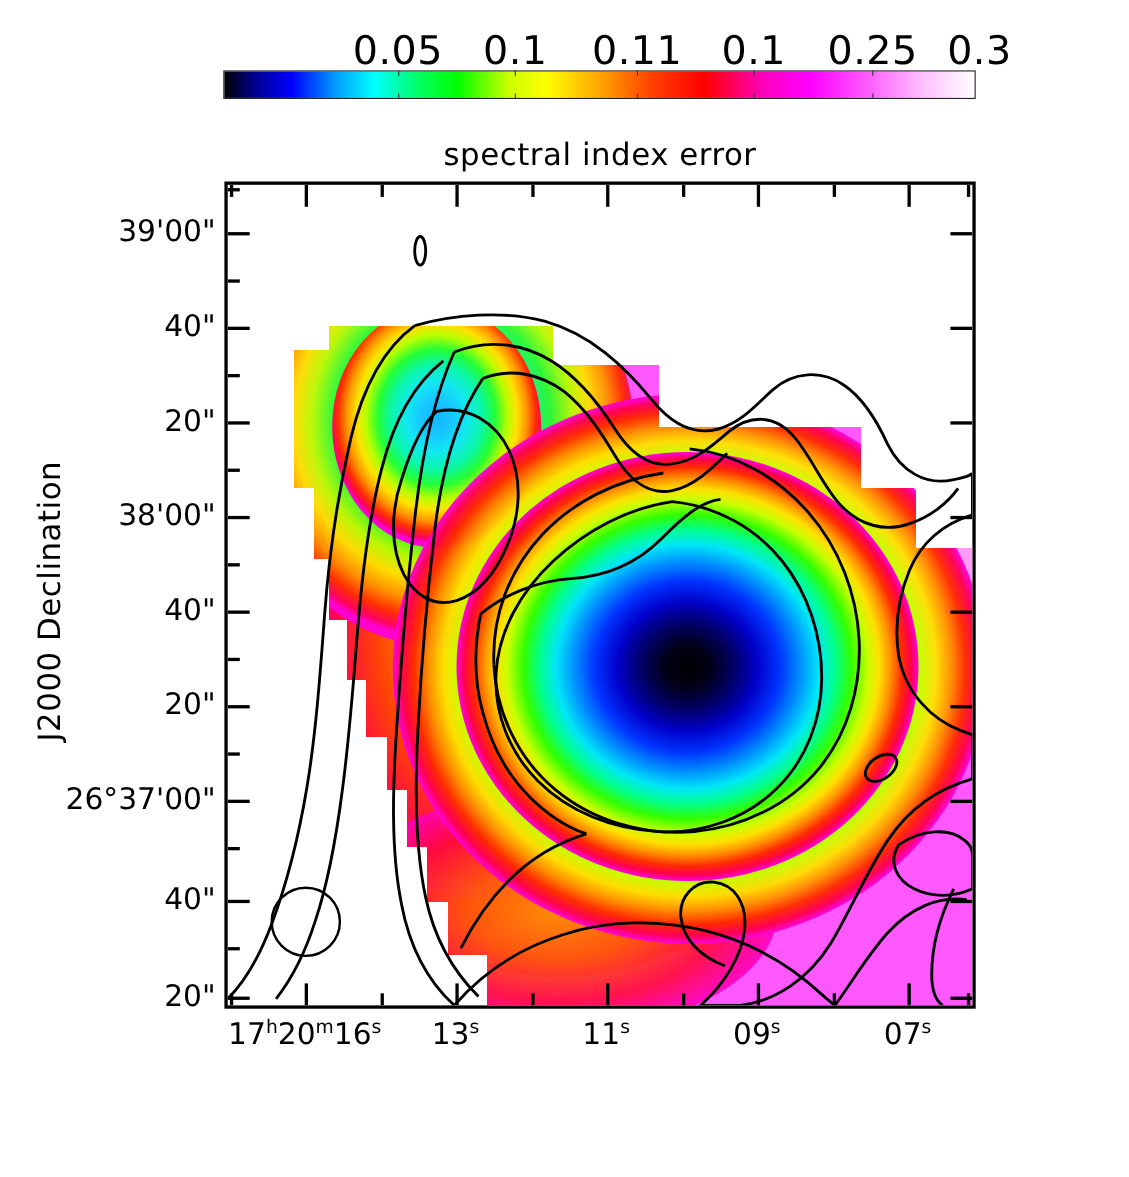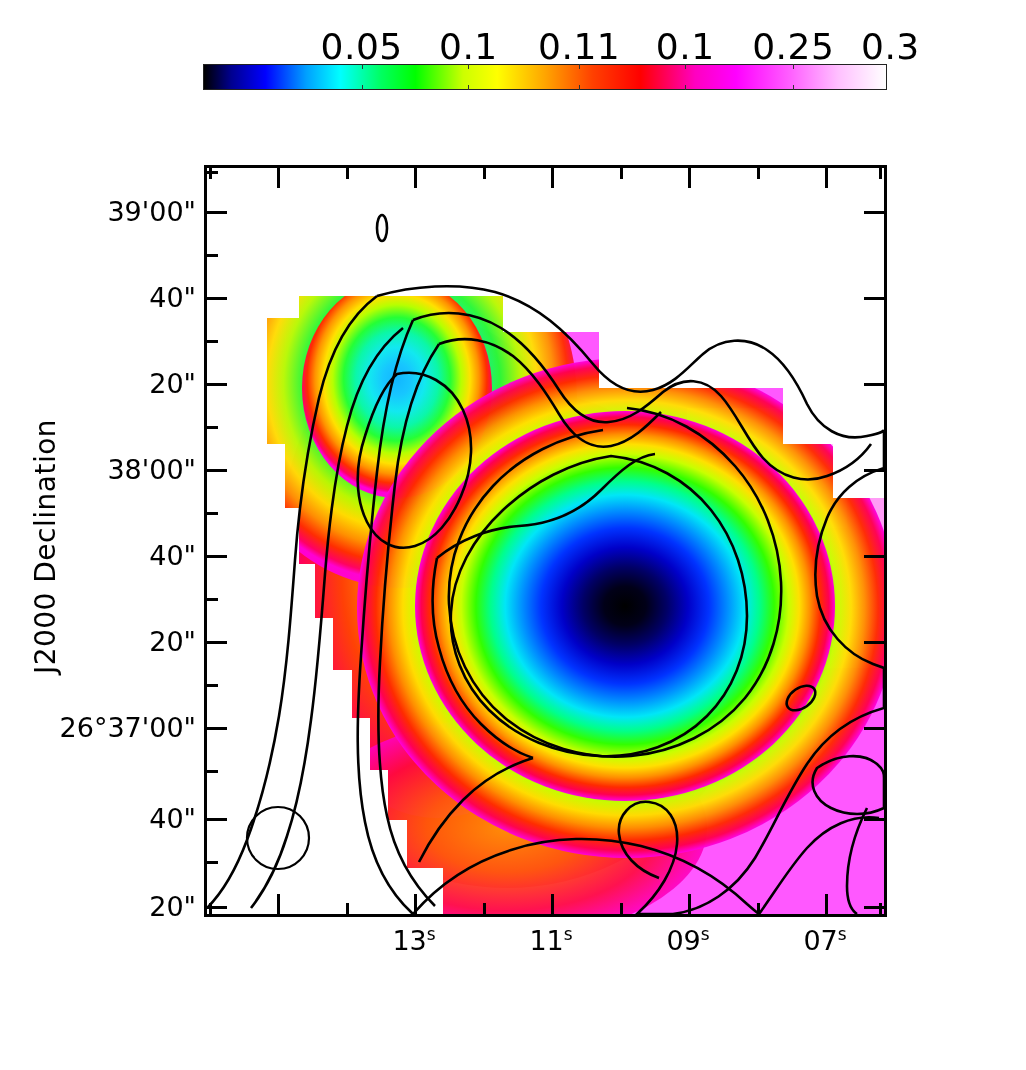--- a/index.html
+++ b/index.html
@@ -67,20 +67,21 @@
     <i style="left:38.8%"></i>
       <i class="b" style="left:38.8%"></i>
     <i style="left:55.0%"></i>
       <i class="b" style="left:55.0%"></i>
     <i style="left:70.5%"></i>
       <i class="b" style="left:70.5%"></i>
     <i style="left:86.3%"></i>
       <i class="b" style="left:86.3%"></i>
   </div>
 
+  <div id="plot-title">spectral index error</div>
 
   <div id="plot-box">
 
     <svg width="677" height="746" viewBox="0 0 677 746">
       <defs>
 
         <radialGradient id="gMain" cx="50%" cy="50%" r="50%">
           <stop offset="0%" stop-color="#000000"></stop>
           <stop offset="10%" stop-color="#010018"></stop>
           <stop offset="20%" stop-color="#010066"></stop>
@@ -406,20 +407,21 @@
     <span style="top:218px;">20"</span>
     <span style="top:304px;">38'00"</span>
     <span style="top:390px;">40"</span>
     <span style="top:476px;">20"</span>
     <span style="top:562px;">26°37'00"</span>
     <span style="top:653px;">40"</span>
     <span style="top:741px;">20"</span>
   </div>
 
   <div id="x-ticklabels">
+    <span style="left:73px;">17<sup>h</sup>20<sup>m</sup>16<sup>s</sup></span>
     <span style="left:210px;">13<sup>s</sup></span>
     <span style="left:347px;">11<sup>s</sup></span>
     <span style="left:484px;">09<sup>s</sup></span>
     <span style="left:621px;">07<sup>s</sup></span>
   </div>
 
   <div id="yaxis-title">J2000 Declination</div>
 
 </div>
 

